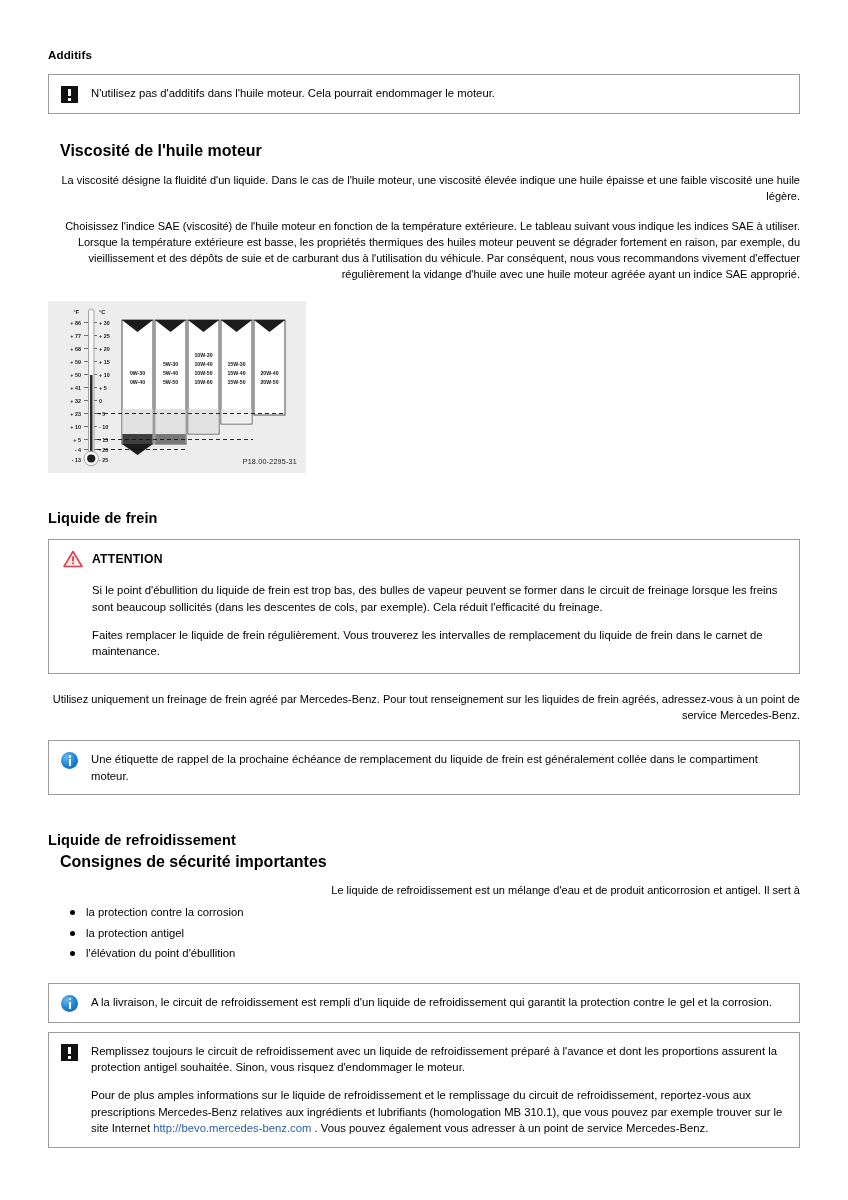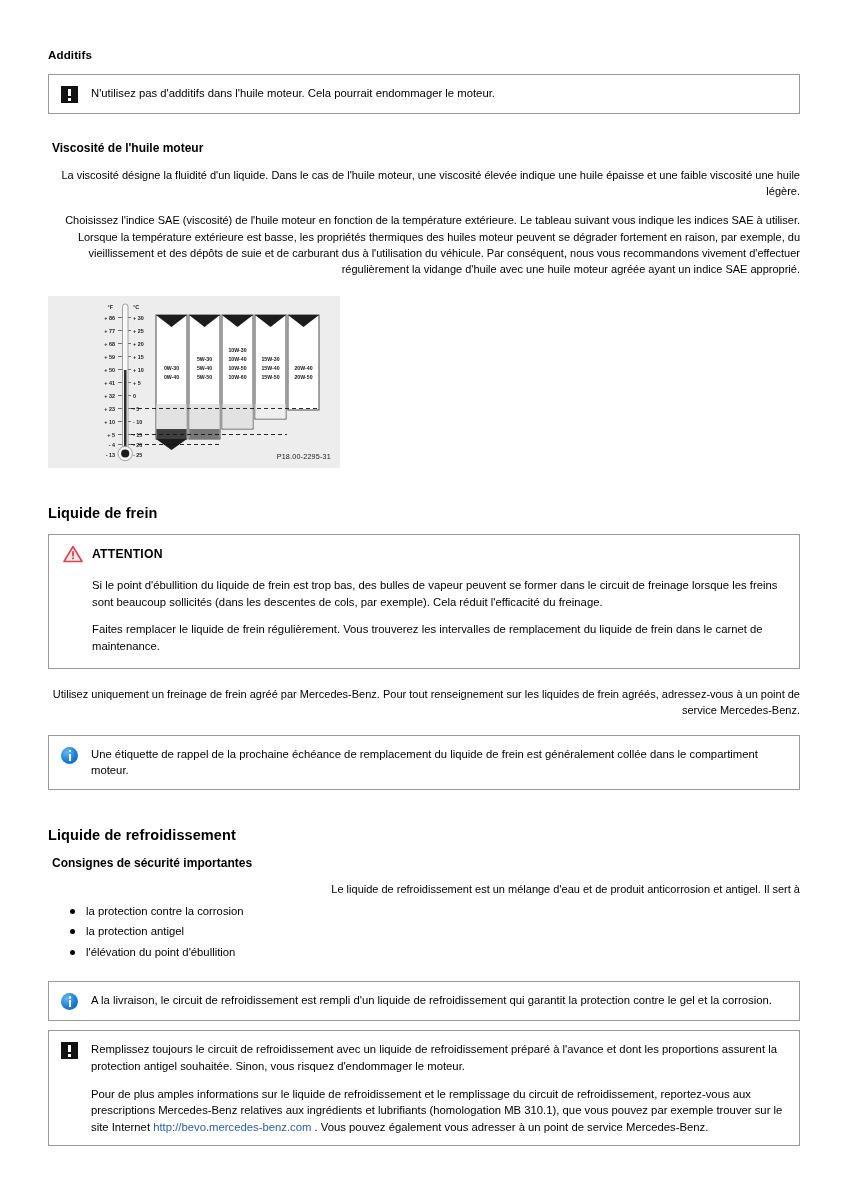--- a/index.html
+++ b/index.html
@@ -32,23 +32,23 @@
 
   
   h1.section-title {
     font-size: 14.5px;
     font-weight: bold;
     margin: 0 0 12px 0;
     letter-spacing: 0.1px;
     line-height: 1.25;
   }
   h2.sub-title {
-    font-size: 12px;
+    font-size: 16px;
     font-weight: bold;
-    margin: 0 0 10px 4px;
+    margin: 0 0 10px 12px;
     line-height: 1.3;
   }
   h2.sub-title.tight {
     margin-bottom: 9px;
   }
 
   
   p.body-text {
     font-size: 11px;
     line-height: 1.47;
@@ -196,21 +196,20 @@
   }
 
   
   .figure {
     width: 258px;
     height: 172px;
     background: #ededed;
     position: relative;
     border: 0;
     overflow: hidden;
-    padding-left: 34px;
   }
   .fig-caption {
     position: absolute;
     right: 9px;
     bottom: 7px;
     font-size: 7.2px;
     letter-spacing: 0.2px;
     color: #1a1a1a;
     font-family: "Liberation Sans", sans-serif;
   }
@@ -394,21 +393,21 @@
       <div class="icon-cell">
         <span class="icon-info"></span>
       </div>
       <div class="text-cell">
         <p>Une étiquette de rappel de la prochaine échéance de remplacement du liquide de frein est généralement collée dans le compartiment moteur.</p>
       </div>
     </div>
 
     <div class="gap-xl"></div>
 
-    <h1 class="section-title" style="margin-bottom:12px;">Liquide de refroidissement</h1>
+    <h1 class="section-title" style="margin-bottom:3px;">Liquide de refroidissement</h1>
 
     <h2 class="sub-title tight">Consignes de sécurité importantes</h2>
 
     <p class="body-text" style="margin-bottom:2px;">Le liquide de refroidissement est un mélange d'eau et de produit anticorrosion et antigel. Il sert à</p>
 
     <ul class="bullets">
       <li>la protection contre la corrosion</li>
       <li>la protection antigel</li>
       <li>l'élévation du point d'ébullition</li>
     </ul>

